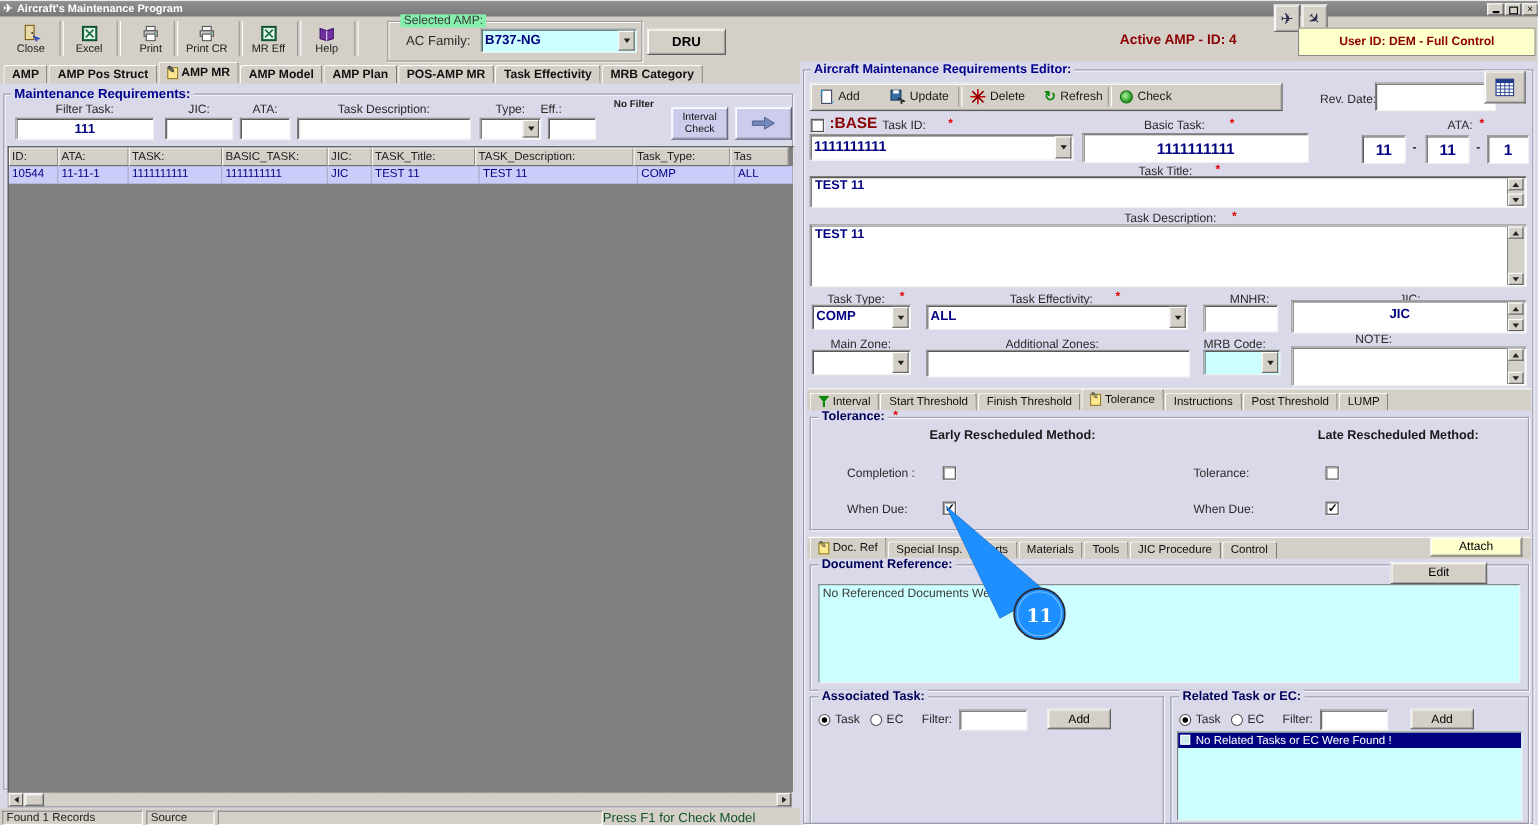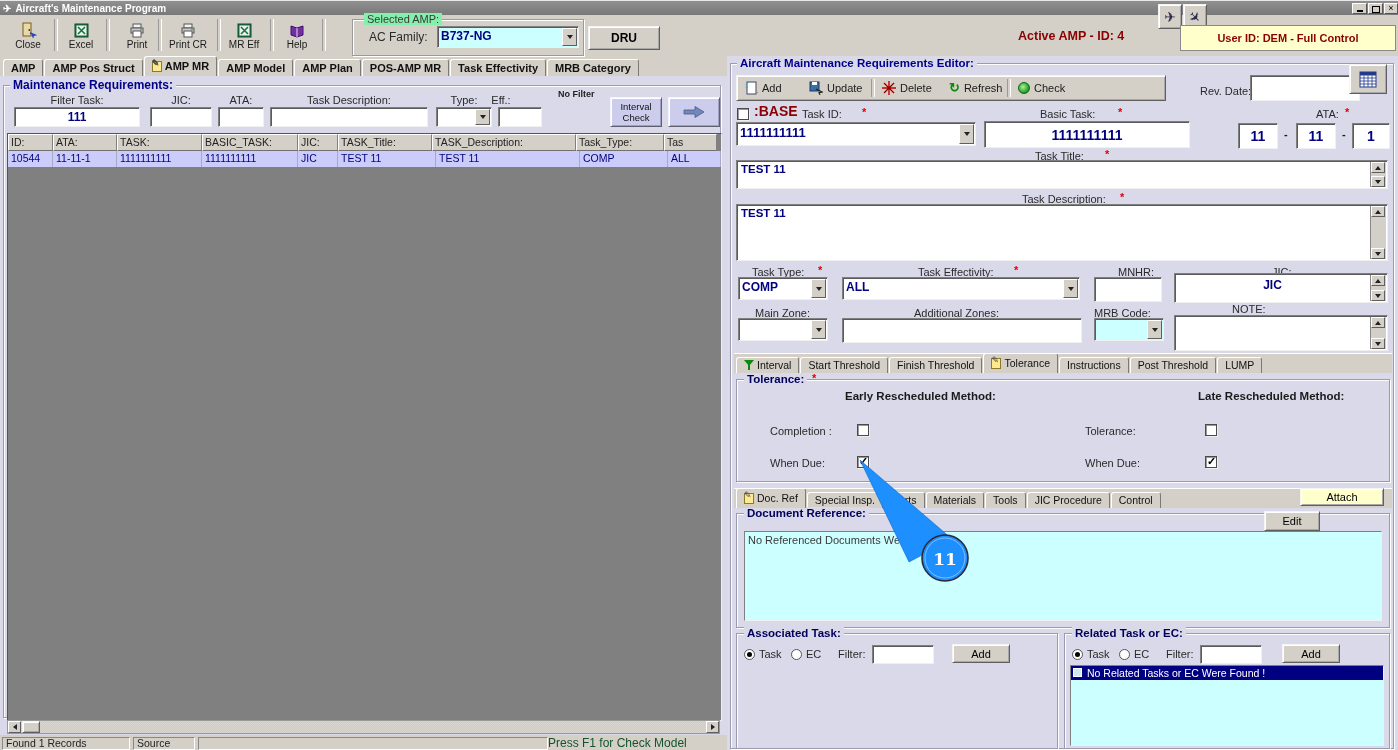--- a/index.html
+++ b/index.html
@@ -491,21 +491,21 @@
         <span>JIC Procedure</span>
       </div>
     <div class="tab small">
         <span>Control</span>
       </div>
   </div>
   <div class="abs raised" style="left:1300px;top:487px;width:84px;height:18px;background:#ffffcc;display:flex;align-items:center;justify-content:center;font-size:11px">Attach</div>
 
   <div class="abs gbox" style="left:736px;top:512px;width:654px;height:115px"></div>
   <span class="gblabel" style="left:744px;top:506px;color:#00005a">Document Reference:</span>
-  <div class="abs raised" style="left:1264px;top:510px;width:56px;height:20px;display:flex;align-items:center;justify-content:center;font-size:11px">Edit</div>
+  <div class="abs raised" style="left:1264px;top:510px;width:88px;height:20px;display:flex;align-items:center;justify-content:center;font-size:11px">Edit</div>
   <div class="listbox" style="left:744px;top:530px;width:638px;height:90px">
     <span class="abs" style="left:3px;top:2px;font-size:11px;color:#3a3a3a;white-space:nowrap">No Referenced Documents Were Found !</span>
   </div>
 
   <div class="abs gbox" style="left:736px;top:632px;width:322px;height:116px"></div>
   <span class="gblabel" style="left:744px;top:626px;color:#00005a">Associated Task:</span>
   <span class="radio sel" style="left:744px;top:648px"></span>
   <span class="abs lbl" style="left:759px;top:647px">Task</span>
   <span class="radio" style="left:791px;top:648px"></span>
   <span class="abs lbl" style="left:806px;top:647px">EC</span>

